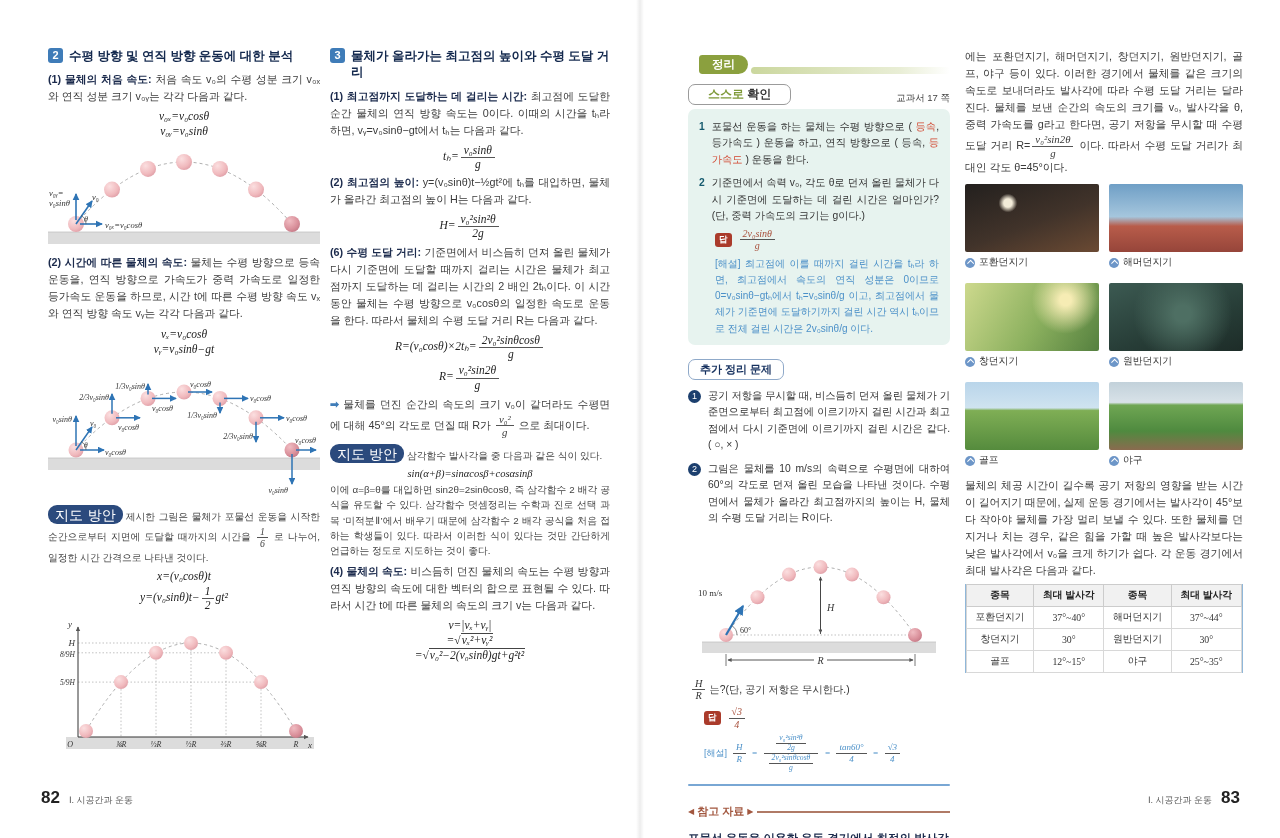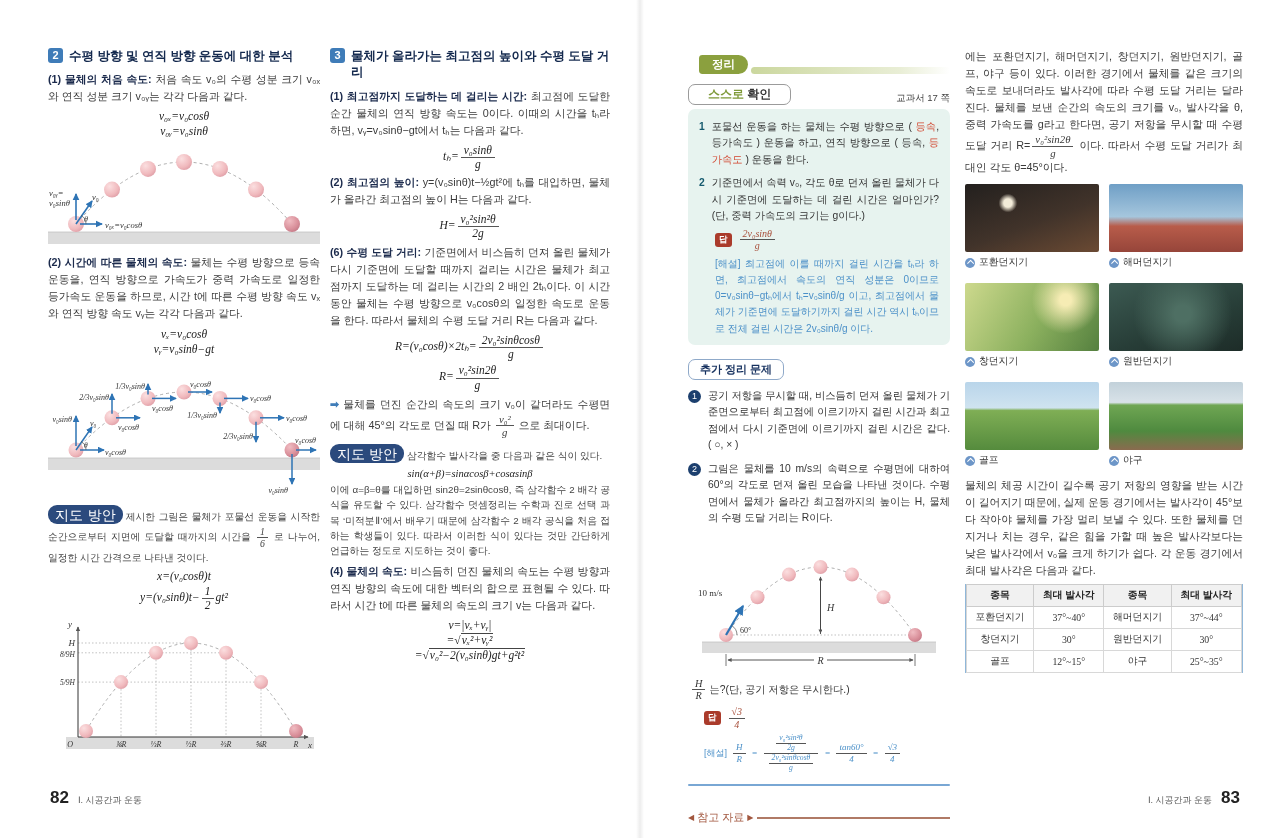--- a/index.html
+++ b/index.html
@@ -47,21 +47,21 @@
   .extra-label{display:inline-block;border:1.5px solid #8fa9c9;border-radius:7px;color:#15305e;font-weight:bold;font-size:11px;padding:2px 11px;background:#fff;margin-bottom:8px;}
   .extra-item{display:flex;gap:7px;font-size:10.3px;line-height:1.6;color:#333;margin-bottom:7px;text-align:justify;}
   .extra-num{width:13px;height:13px;border-radius:50%;background:#1c3f6e;color:#fff;text-align:center;line-height:13px;font-size:9px;flex:none;margin-top:2px;}
   .qline{display:flex;align-items:center;gap:2px;font-size:10.3px;color:#333;margin:4px 0 4px 2px;}
   .qline .frac{font-family:"Liberation Serif",serif;font-style:italic;}
   .exformula{display:flex;align-items:center;gap:4px;font-family:"Liberation Serif",serif;font-style:italic;font-size:9px;color:#4b90c8;margin-left:16px;flex-wrap:wrap;}
   .exformula .exlabel{font-family:"Liberation Sans",sans-serif;font-style:normal;flex:none;}
   .extra-rule{height:2px;background:#79a7d4;margin-top:12px;border-radius:1px;}
   .ref-head{display:flex;align-items:center;color:#a2573f;margin-top:16px;}
   .ref-mark{font-size:8px;}
-  .ref-label{font-weight:normal;font-size:11px;margin:8px 3px;}
+  .ref-label{font-weight:bold;font-size:11px;margin:2px 3px;}
   .ref-line{flex:1;height:1.5px;background:#b07a66;margin-left:4px;}
   .ref-title{font-weight:bold;font-size:11.5px;color:#1c2b4d;margin:10px 0 5px;}
   .ref-body{font-size:10.8px;color:#3a3a3a;line-height:1.55;}
   
   .pgrid{display:grid;grid-template-columns:1fr 1fr;gap:14px 10px;margin:8px 0 10px;}
   .photo{width:100%;height:68px;border-radius:2px;}
   .photo1{background:radial-gradient(circle at 32% 28%,#f3ecd9 4%,rgba(0,0,0,0) 9%),linear-gradient(160deg,#23201e,#41332a 55%,#6b4a33);}
   .photo2{background:linear-gradient(180deg,#6f9fc6 0%,#a5c6dd 48%,#b85c4a 62%,#96453a 100%);}
   .photo3{background:radial-gradient(circle at 75% 25%,#f6ecb4 5%,rgba(0,0,0,0) 30%),linear-gradient(120deg,#cdd98d,#8bb05e 55%,#55803f);}
   .photo4{background:radial-gradient(circle at 55% 45%,#4e6f63 10%,rgba(0,0,0,0) 60%),linear-gradient(160deg,#3c5a52,#273d37 60%,#1d2c28);}
@@ -70,21 +70,21 @@
   .caption{display:flex;align-items:center;gap:4px;font-size:9.8px;color:#333;margin:4px 0 0;}
   .cap-icon{width:10px;height:10px;border-radius:50%;background:#6d96c8;position:relative;flex:none;}
   .cap-icon::after{content:"";position:absolute;left:3px;top:3.5px;width:3.5px;height:3.5px;border-top:1.5px solid #fff;border-right:1.5px solid #fff;transform:rotate(-45deg);}
   
   .tablewrap{border-left:1.5px solid #8fb7d9;border-right:1.5px solid #8fb7d9;margin-top:0;}
   .maxtable{width:100%;border-collapse:collapse;font-size:9.8px;border-top:1.5px solid #999;border-bottom:1.5px solid #999;}
   .maxtable th{background:#f1f1f1;font-weight:bold;color:#222;border:1px solid #ccc;padding:4px 2px;}
   .maxtable td{border:1px solid #d8d8d8;padding:4px 2px;text-align:center;color:#333;}
   .maxtable .deg{font-family:"Liberation Serif",serif;}
   
-  .footer82{position:absolute;left:50px;bottom:30px;display:flex;align-items:baseline;gap:9px;}
+  .footer82{position:absolute;left:41px;bottom:30px;display:flex;align-items:baseline;gap:9px;}
   .footer83{position:absolute;right:40px;bottom:30px;display:flex;align-items:baseline;gap:9px;}
   .fnum{font-size:17px;font-weight:bold;color:#222;}
   .flabel{font-size:9px;color:#555;}
 </style>
 </head>
 <body>
 
 <div class="spread">
   <svg width="0" height="0" style="position:absolute">
     <defs>

